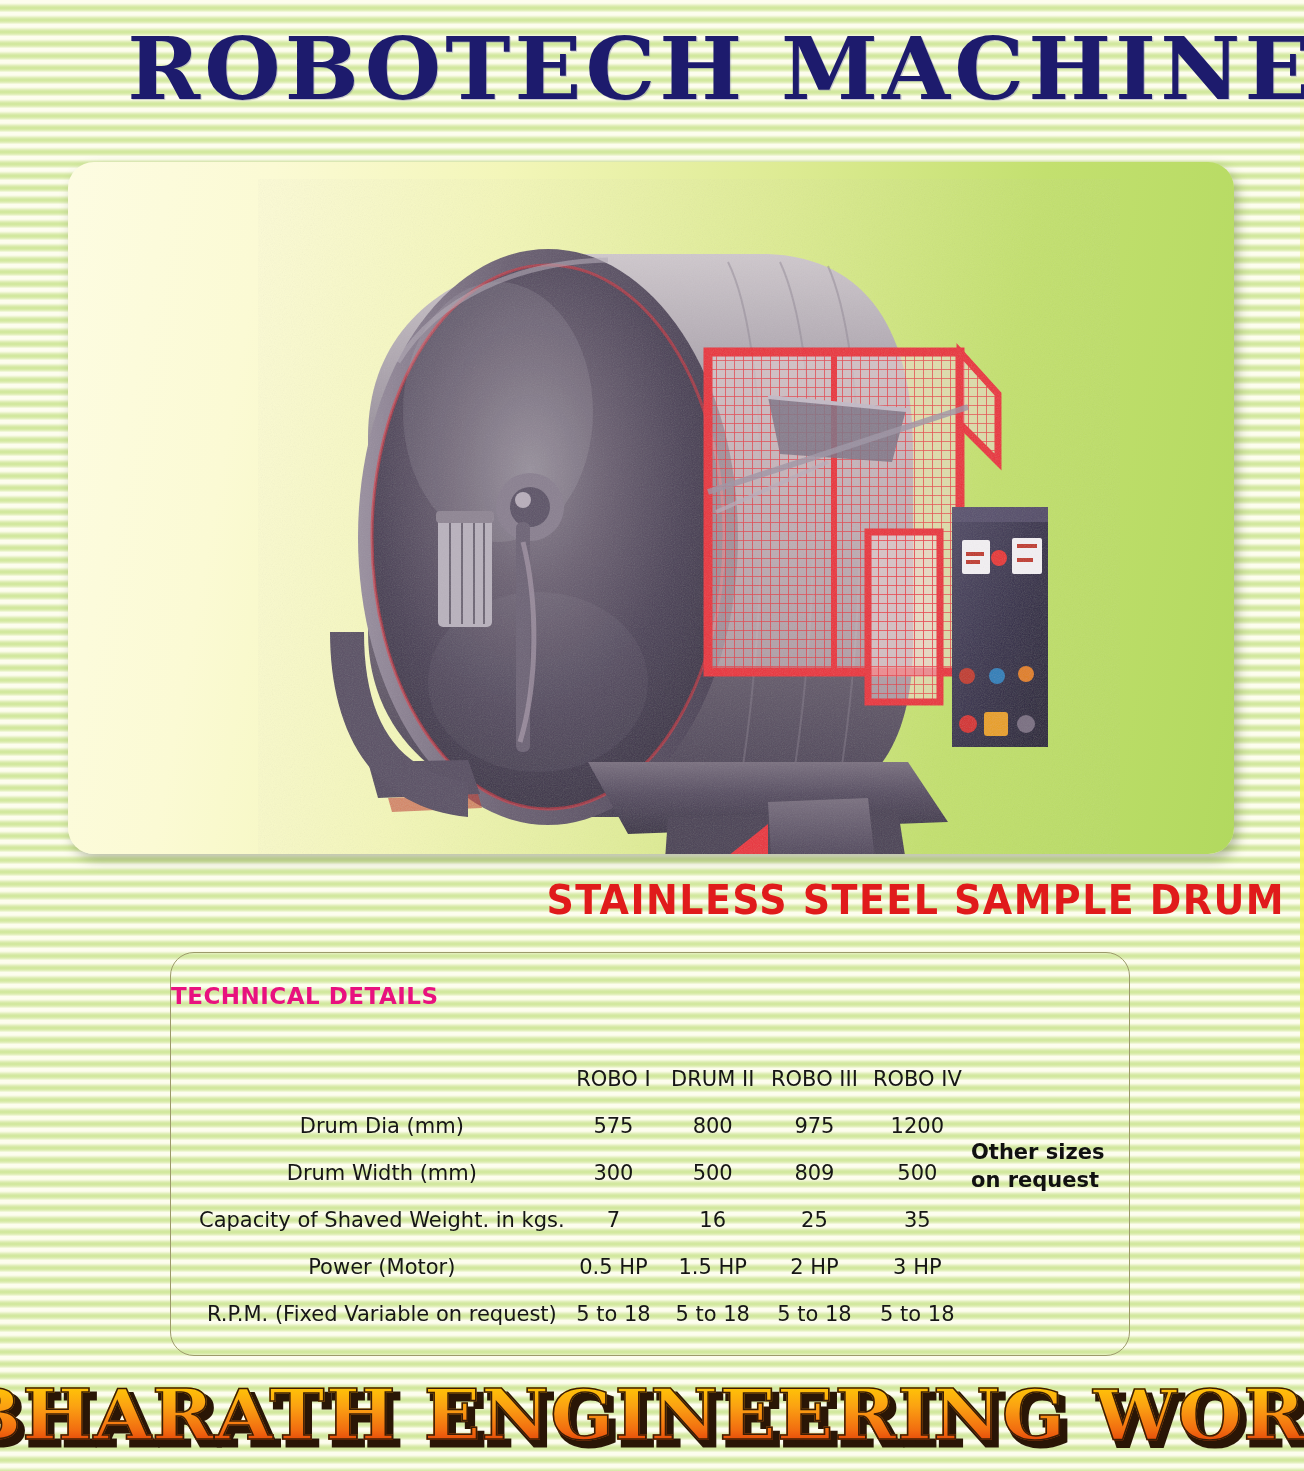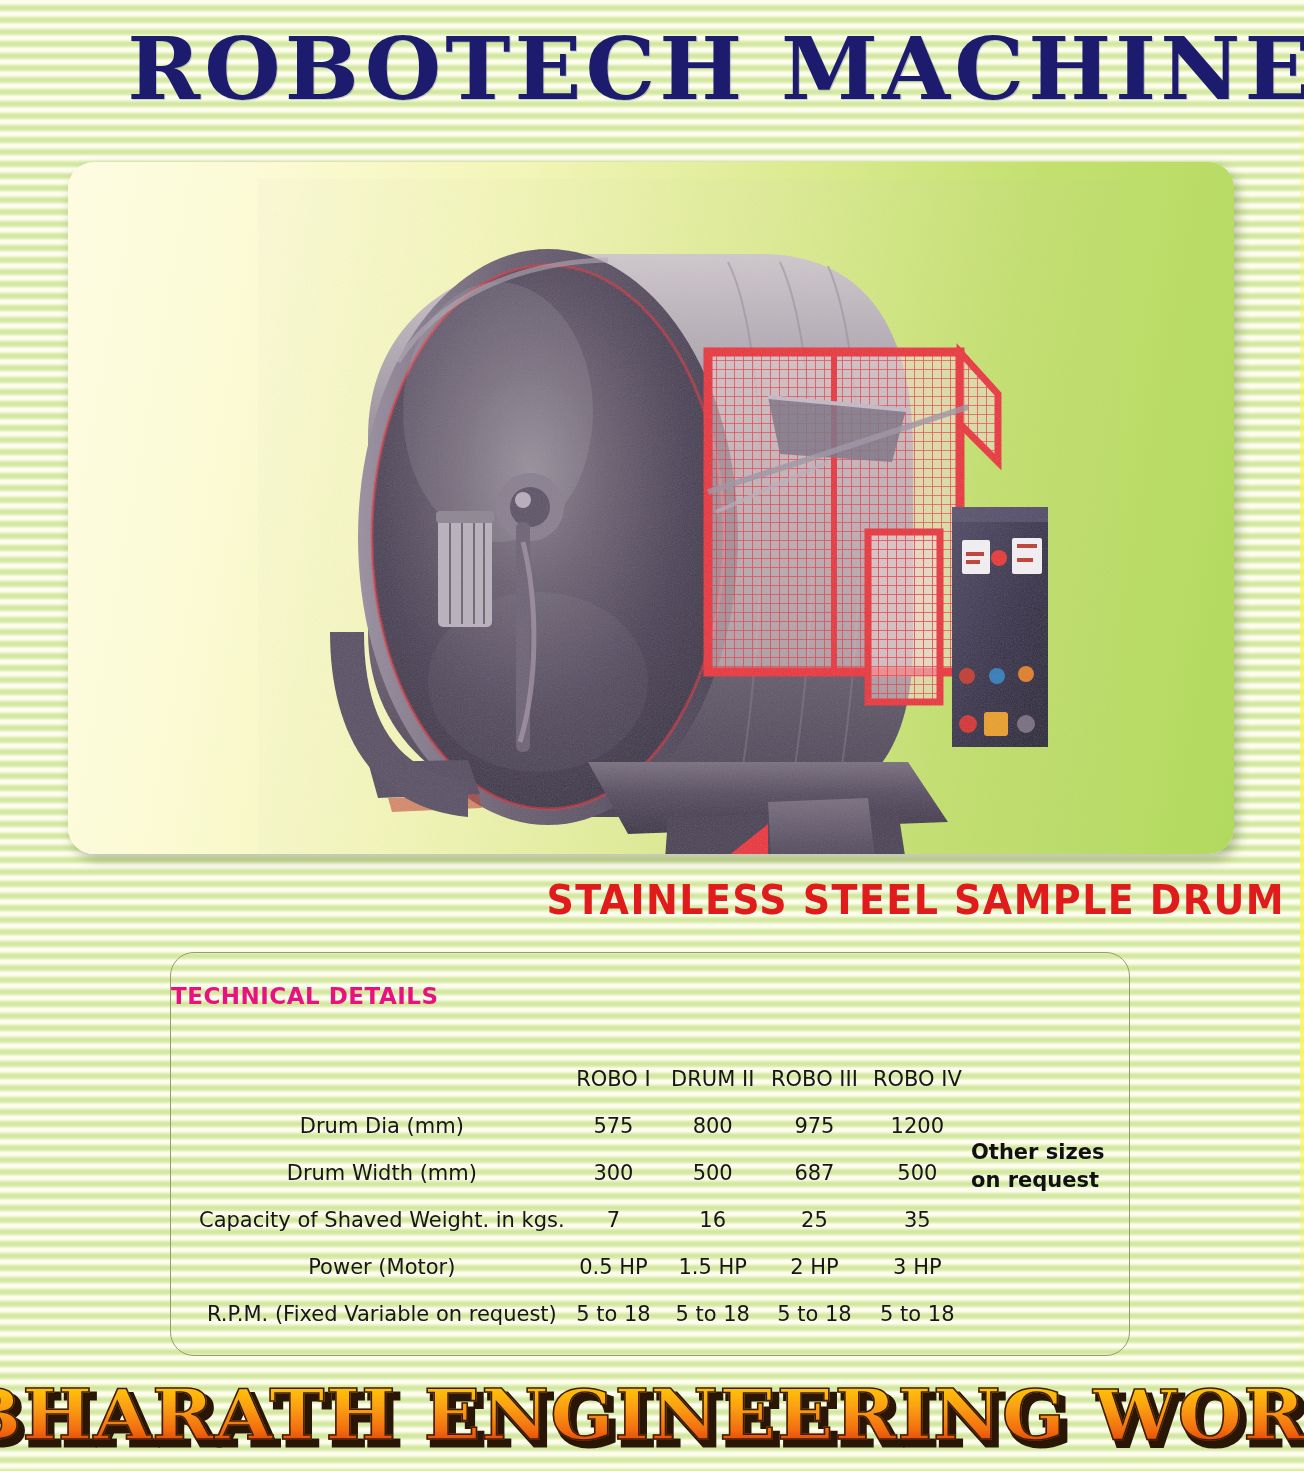--- a/index.html
+++ b/index.html
@@ -350,21 +350,21 @@
           <td class="lbl">Drum Dia (mm)</td>
           <td class="v">575</td>
           <td class="v">800</td>
           <td class="v">975</td>
           <td class="v">1200</td>
         </tr>
         <tr>
           <td class="lbl">Drum Width (mm)</td>
           <td class="v">300</td>
           <td class="v">500</td>
-          <td class="v">687</td>
+          <td class="v">809</td>
           <td class="v">500</td>
         </tr>
         <tr>
           <td class="lbl">Capacity of Shaved Weight. in kgs.</td>
           <td class="v">7</td>
           <td class="v">16</td>
           <td class="v">25</td>
           <td class="v">35</td>
         </tr>
         <tr>

